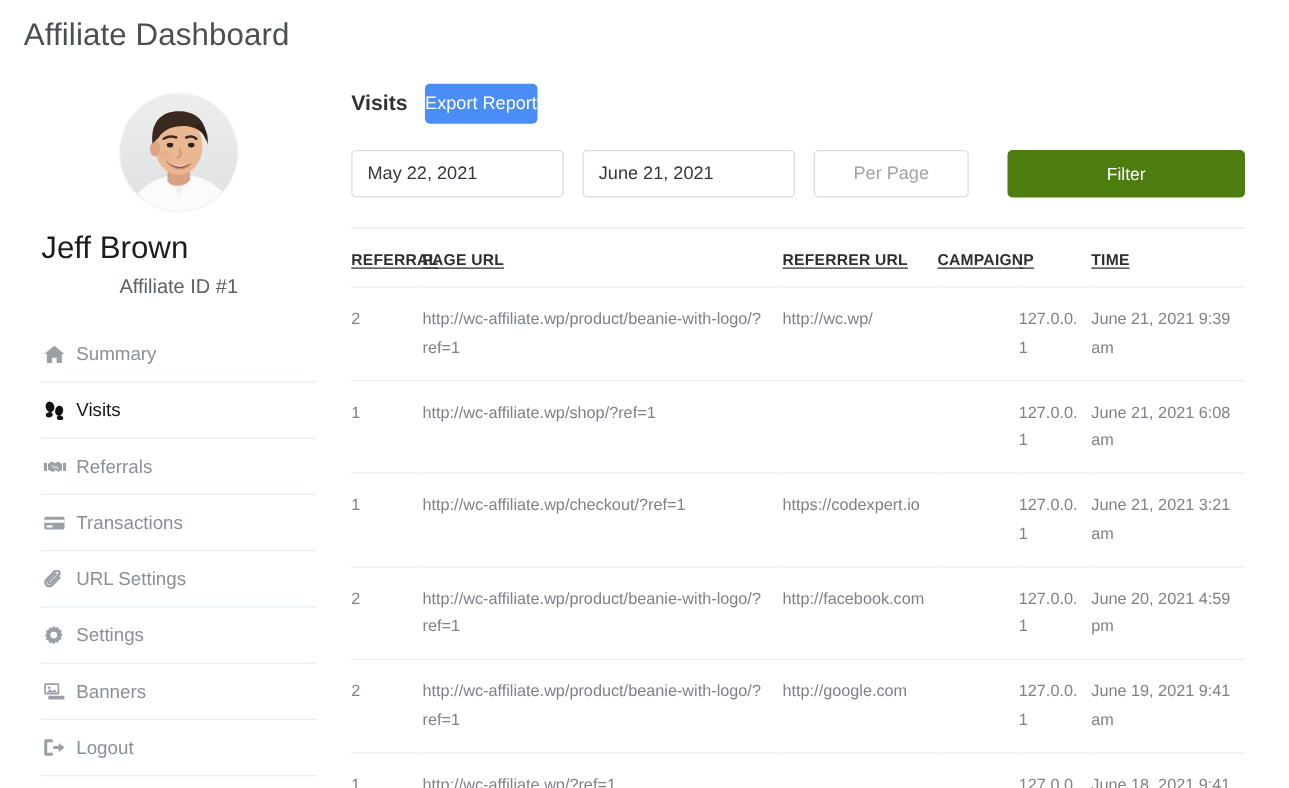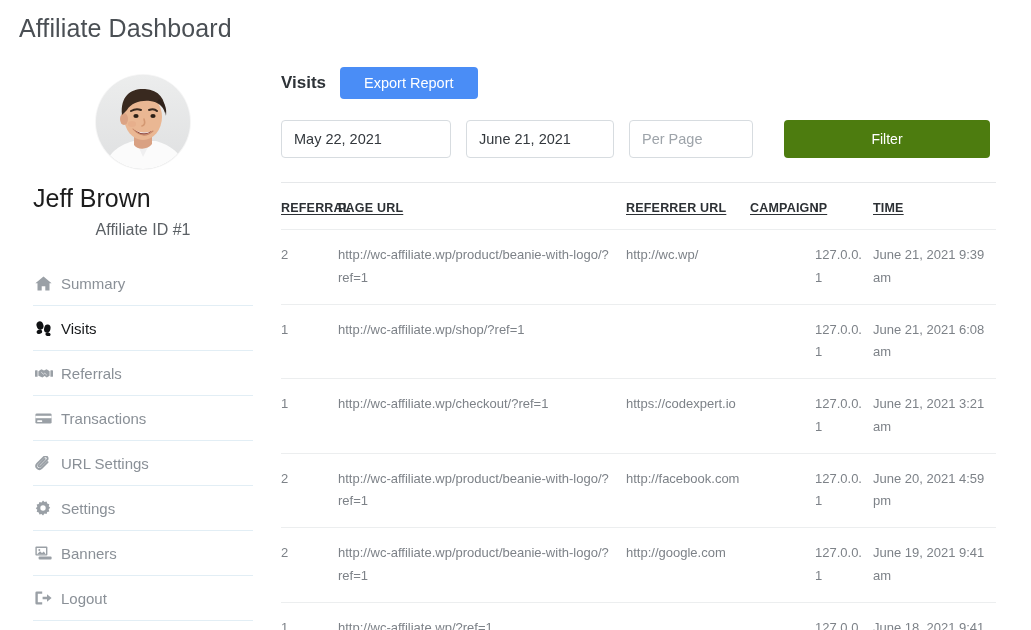--- a/index.html
+++ b/index.html
@@ -115,21 +115,21 @@
     color: #2e3338;
   }
 
   .btn-export {
     background: #4a8df6;
     color: #ffffff;
     border: none;
     border-radius: 4px;
     font-size: 14.5px;
     font-family: inherit;
-    padding: 9px 24px;
+    padding: 9px 0;
     cursor: pointer;
     line-height: 1;
   }
 
   .filters {
     margin-top: 20px;
     display: flex;
     align-items: center;
     gap: 15px;
   }
@@ -139,22 +139,22 @@
     border: 1px solid #d7dce0;
     border-radius: 4px;
     background: #fff;
     font-family: inherit;
     font-size: 14.5px;
     color: #33383d;
     padding: 12px 12px;
   }
   .inp::placeholder { color: #9ea4aa; }
   .inp-from { width: 170px; }
-  .inp-to   { width: 148px; }
-  .inp-per  { width: 124px; }
+  .inp-to   { width: 170px; }
+  .inp-per  { width: 124px; text-align: center; }
 
   .btn-filter {
     width: 206px;
     height: 38px;
     margin-left: 16px;
     background: #4d7c0f;
     color: #ffffff;
     border: none;
     border-radius: 4px;
     font-family: inherit;

